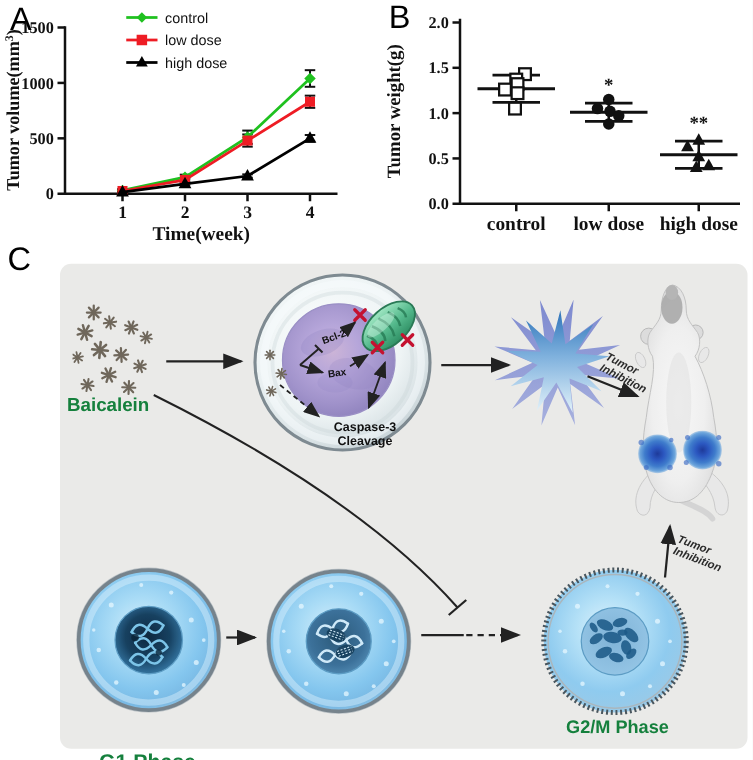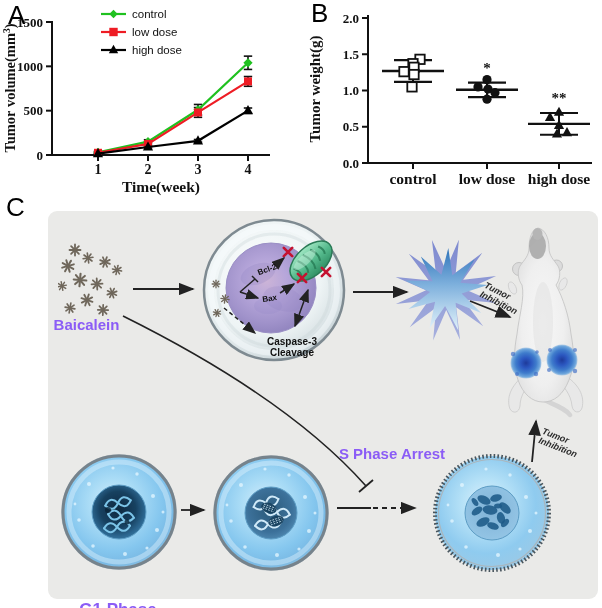--- a/index.html
+++ b/index.html
@@ -4,21 +4,21 @@
 <style>
   html,body{margin:0;padding:0;background:#fff;}
   .page{position:relative;width:602px;height:608px;background:#ffffff;overflow:hidden;
         font-family:"Liberation Sans",sans-serif;}
   .panel-letter{position:absolute;font-family:"Liberation Sans",sans-serif;font-weight:400;
         font-size:26px;color:#000;line-height:1;}
   .chart{position:absolute;}
   .gray-box{position:absolute;left:48px;top:211px;width:550px;height:388px;background:#eaeae8;
         border-radius:9px;}
   .decor{position:absolute;}
-  .dlabel{position:absolute;font-weight:700;color:#8b5cf6;text-align:center;line-height:1.1;}
+  .dlabel{position:absolute;font-weight:700;color:#15803d;text-align:center;line-height:1.1;}
   .lbl-baicalein{left:34px;top:317px;width:105px;font-size:15px;}
   .lbl-apoptosis{left:374px;top:317px;width:112px;font-size:15.5px;}
   .lbl-sarrest{left:318px;top:446px;width:148px;font-size:15px;}
   .lbl-g1{left:68px;top:601px;width:100px;font-size:17px;}
   .lbl-s{left:220px;top:575px;width:100px;font-size:14.5px;}
   .lbl-g2m{left:438px;top:575px;width:112px;font-size:14.5px;}
   .ti{position:absolute;font-size:9px;font-weight:700;font-style:italic;color:#2a2a2a;
       line-height:1.1;transform-origin:left top;}
   .ti-1{left:487px;top:281px;transform:rotate(27deg);}
   .ti-2{left:544px;top:427px;transform:rotate(21deg);}
@@ -579,22 +579,22 @@
       <path d="M123,316 Q288,398 366,486" stroke-width="1.6"></path>
       <line x1="359" y1="492" x2="373" y2="480" stroke-width="1.8"></line>
       <line x1="181" y1="510" x2="204" y2="510" marker-end="url(#ah)"></line>
       <line x1="337" y1="508" x2="371" y2="508"></line>
       <line x1="373" y1="508" x2="415" y2="508" stroke-dasharray="5 4" marker-end="url(#ah)"></line>
       <line x1="532" y1="462" x2="536" y2="421" marker-end="url(#ah)"></line>
     </g>
   </svg>
 
   <div class="dlabel lbl-baicalein">Baicalein</div>
-  <div class="dlabel lbl-sarrest">S Phase Arrest</div>
   <div class="dlabel lbl-g1">G1 Phase</div>
+  <div class="dlabel lbl-g2m">G2/M Phase</div>
   <div class="ti ti-1">
     <span>Tumor</span><br>
     <span>Inhibition</span>
   </div>
   <div class="ti ti-2">
     <span>Tumor</span><br>
     <span>Inhibition</span>
   </div>
 
 </div>

